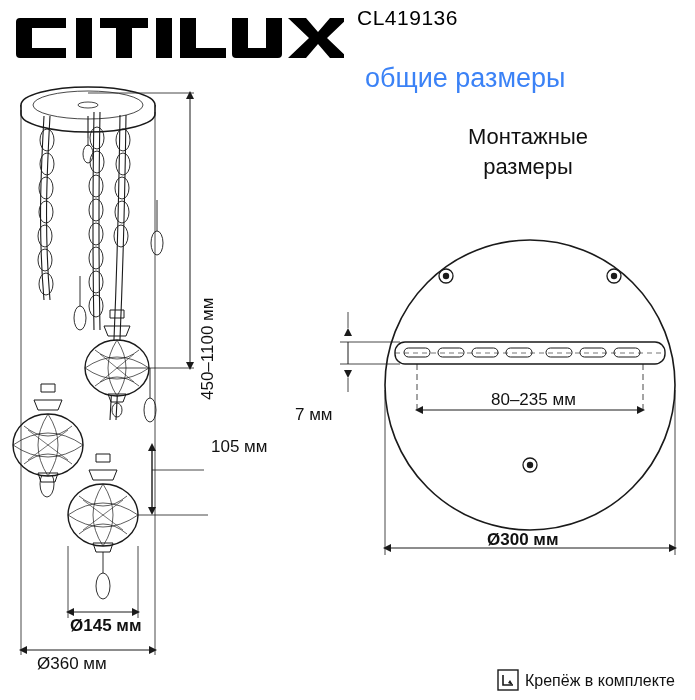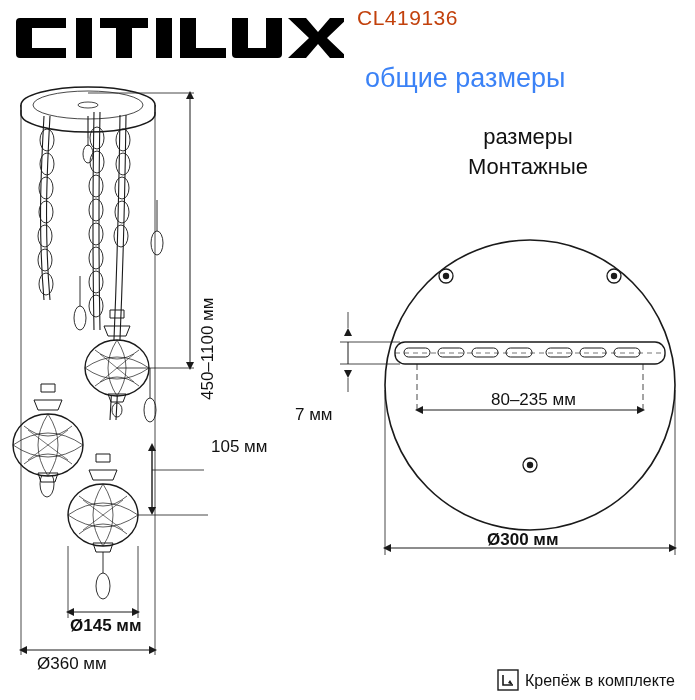--- a/index.html
+++ b/index.html
@@ -27,21 +27,21 @@
     top: 10px;
     width: 330px;
     height: 56px;
   }
   .code {
     position: absolute;
     left: 357px;
     top: 6px;
     font-size: 21px;
     letter-spacing: 0.5px;
-    color: #c2410c;
+    color: #000000;
   }
   .maintitle {
     position: absolute;
     left: 365px;
     top: 27px;
     font-size: 27px;
     color: #3b82f6;
     white-space: nowrap;
     margin-top: 36px;
   }
@@ -281,22 +281,22 @@
 
       <path d="M274 8 h18 l12 14 l12 -14 h18 l-21 20 l21 20 h-18 l-12 -14 l-12 14 h-18 l21 -20 z"></path>
     </g>
   </svg>
 </div>
 
 <div class="code">CL419136</div>
 <div class="maintitle">общие размеры</div>
 
 <div class="mounttitle">
+  <div>Монтажные</div>
   <div>размеры</div>
-  <div>Монтажные</div>
 </div>
 
 <div class="lbl v" style="left:198px; top:400px;">450–1100 мм</div>
 <div class="lbl" style="left:211px; top:437px;">105 мм</div>
 <div class="lbl" style="left:70px; top:616px;font-weight:bold;">Ø145 мм</div>
 <div class="lbl" style="left:37px; top:654px;">Ø360 мм</div>
 
 <div class="lbl" style="left:295px; top:405px;">7 мм</div>
 <div class="lbl" style="left:491px; top:390px;">80–235 мм</div>
 <div class="lbl" style="left:487px; top:530px;font-weight:bold;">Ø300 мм</div>

